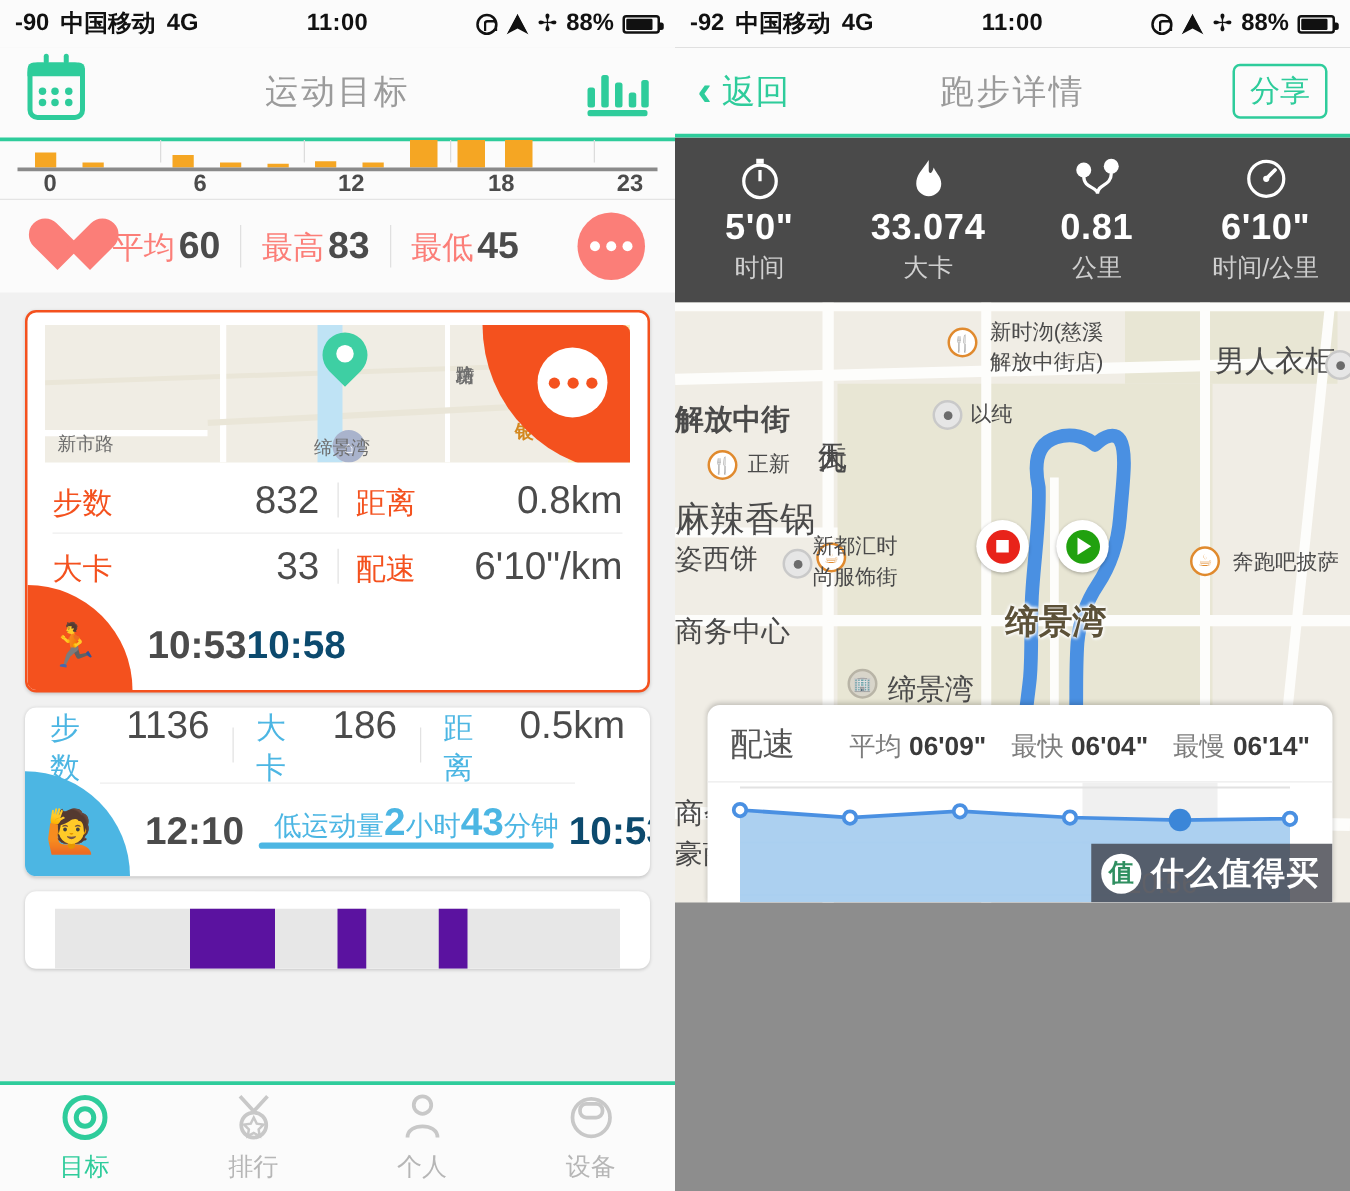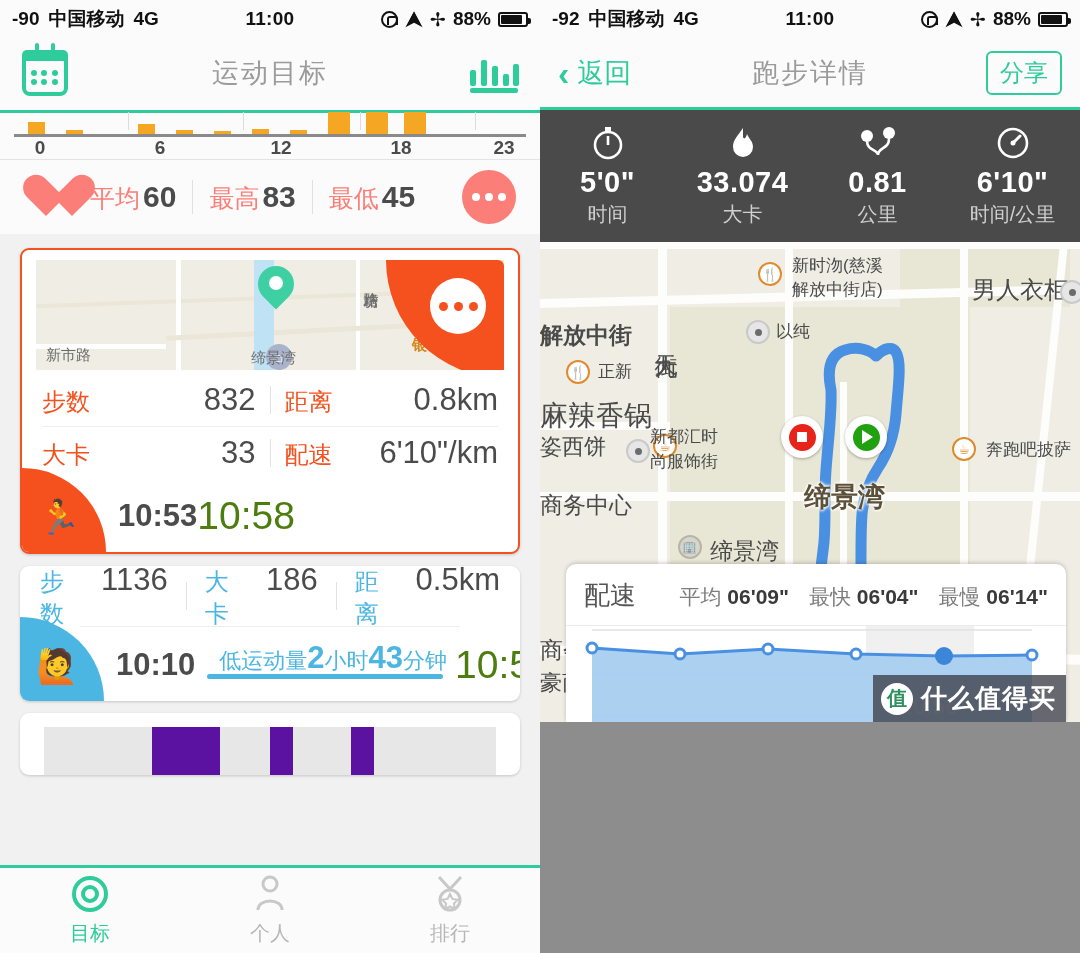--- a/index.html
+++ b/index.html
@@ -103,21 +103,21 @@
   .vsep{width:1px;height:28px;background:#e2e2e2;margin:0 14px;align-self:center;}
 
   .timeline{height:72px;position:relative;display:flex;align-items:center;margin-top:2px;}
   .tl-fan{position:absolute;left:0;bottom:0;width:84px;height:84px;background:#f4511e;border-radius:0 100% 0 0;}
   .tl-ic{position:absolute;left:16px;bottom:18px;color:#fff;font-size:34px;line-height:1;z-index:2;}
   .tl-start{margin-left:96px;font-size:31px;font-weight:bold;color:#4b4b4b;}
   .tl-mid{flex:1;position:relative;text-align:center;margin:0 8px;}
   .tl-mid .txt{font-size:22px;color:#f4511e;font-weight:500;position:relative;top:-7px;white-space:nowrap;}
   .tl-mid .txt b{font-size:31px;font-weight:bold;}
   .tl-mid .line{position:absolute;left:4px;right:4px;bottom:4px;height:5px;background:#f4511e;border-radius:3px;}
-  .tl-end{font-size:39px;font-weight:normal;color:#4d7c0f;margin-right:18px;}
+  .tl-end{font-size:31px;font-weight:bold;color:#0c4a6e;margin-right:18px;}
   .card.blue .slabel{color:#4cb6e3;font-size:24px;}
   .card.blue .tl-fan{background:#4cb6e3;}
   .card.blue .tl-mid .txt{color:#4cb6e3;margin-left:16px;}
   .card.blue .tl-mid .line{background:#4cb6e3;}
   .blue-row{display:flex;align-items:center;padding:0 20px;height:60px;}
   .blue-cell{display:flex;align-items:baseline;gap:14px;}
 
   .card.partial{margin-bottom:0;}
   .purple-strip{height:48px;background:#e7e7e7;margin:14px 24px 0 24px;position:relative;}
   .purple-strip i{position:absolute;bottom:0;top:0;background:#5b12a0;}
@@ -352,21 +352,21 @@
       <div class="vsep" style="margin:0 18px"></div>
       <div class="blue-cell">
         <span class="slabel">距离</span>
         <span class="sval">0.5km</span>
       </div>
     </div>
     <div style="height:1px;background:#eee;margin:0 60px 0 60px"></div>
     <div class="timeline">
       <div class="tl-fan"></div>
       <div class="tl-ic">🙋</div>
-      <div class="tl-start">10:10</div>
+      <div class="tl-start">12:10</div>
       <div class="tl-mid">
         <div class="txt">
           <span>低运动量</span><b>2</b><span>小时</span><b>43</b><span>分钟</span>
         </div>
         <div class="line"></div>
       </div>
       <div class="tl-end">10:53</div>
     </div>
   </div>
 
@@ -381,32 +381,39 @@
   <div class="tabbar">
     <div class="tab active">
       <svg width="40" height="40" viewBox="0 0 40 40">
         <circle cx="20" cy="20" r="16" fill="none" stroke="#2ecc9b" stroke-width="4"></circle>
         <circle cx="20" cy="20" r="7" fill="none" stroke="#2ecc9b" stroke-width="4"></circle>
       </svg>
       <span class="lbl">目标</span>
     </div>
     <div class="tab">
       <svg width="40" height="40" viewBox="0 0 40 40">
-        <circle cx="20" cy="10" r="7" fill="none" stroke="#c8c8c8" stroke-width="3"></circle>
-        <path d="M8 36 C8 24 32 24 32 36" fill="none" stroke="#c8c8c8" stroke-width="3"></path>
-      </svg>
-      <span class="lbl">个人</span>
-    </div>
-    <div class="tab">
-      <svg width="40" height="40" viewBox="0 0 40 40">
         <path d="M9 3 L20 15 L31 3" fill="none" stroke="#c8c8c8" stroke-width="3"></path>
         <circle cx="20" cy="26" r="10" fill="none" stroke="#c8c8c8" stroke-width="3"></circle>
         <path d="M20 20 l2.4 4.9 5.4.8-3.9 3.8.9 5.4-4.8-2.5-4.8 2.5.9-5.4-3.9-3.8 5.4-.8z" fill="none" stroke="#c8c8c8" stroke-width="2"></path>
       </svg>
       <span class="lbl">排行</span>
+    </div>
+    <div class="tab">
+      <svg width="40" height="40" viewBox="0 0 40 40">
+        <circle cx="20" cy="10" r="7" fill="none" stroke="#c8c8c8" stroke-width="3"></circle>
+        <path d="M8 36 C8 24 32 24 32 36" fill="none" stroke="#c8c8c8" stroke-width="3"></path>
+      </svg>
+      <span class="lbl">个人</span>
+    </div>
+    <div class="tab">
+      <svg width="40" height="40" viewBox="0 0 40 40">
+        <circle cx="20" cy="20" r="15" fill="none" stroke="#c8c8c8" stroke-width="3"></circle>
+        <rect x="11" y="9" width="18" height="11" rx="5" fill="none" stroke="#c8c8c8" stroke-width="3"></rect>
+      </svg>
+      <span class="lbl">设备</span>
     </div>
   </div>
 </div>
 
 <div class="phone R">
 
   <div class="statusbar">
     <div class="sb-left">
       <span>-92</span>
       <span>中国移动</span>

